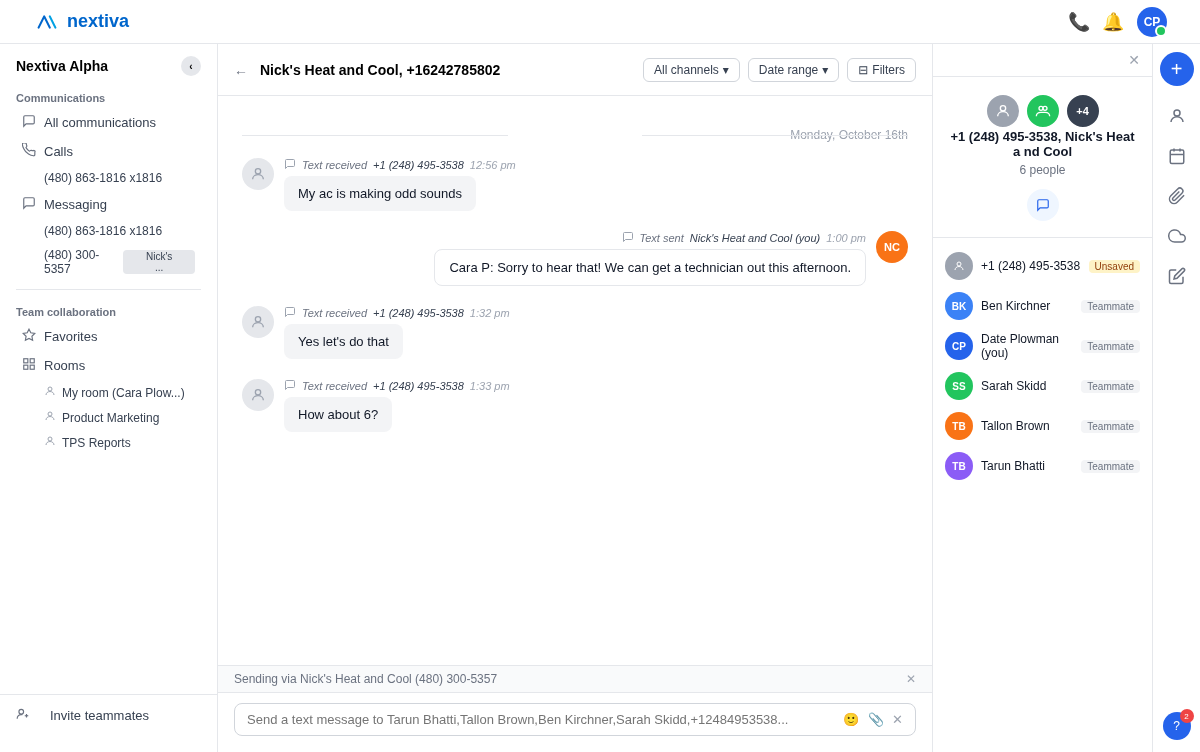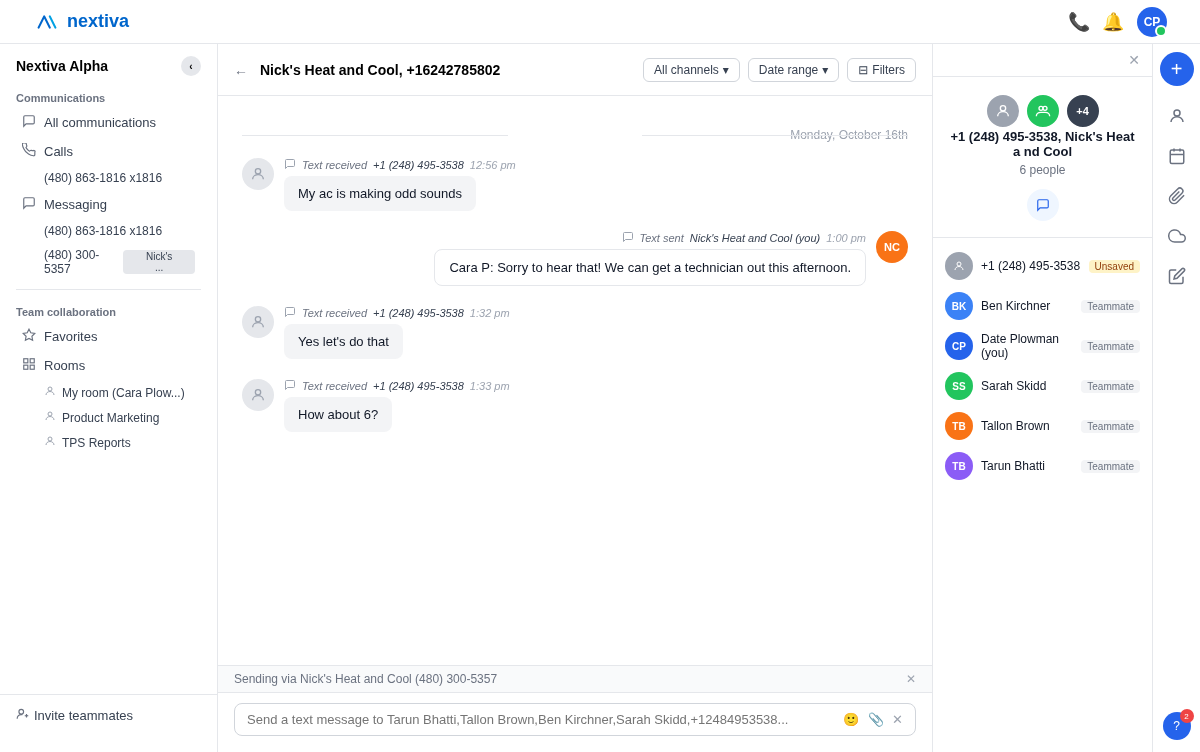--- a/index.html
+++ b/index.html
@@ -100,21 +100,21 @@
       border-radius: 4px;
       margin-left: 4px;
       text-align: center;
     }
     .sidebar-divider { height: 1px; background: #e5e7eb; margin: 8px 16px; }
     .sidebar-footer {
       margin-top: auto;
       padding: 12px 16px;
       display: flex;
       align-items: center;
-      gap: 4px;
+      gap: 20px;
       font-size: 13px;
       color: #374151;
       cursor: pointer;
       border-top: 1px solid #e5e7eb;
     }
     .collapse-btn {
       width: 20px; height: 20px;
       background: #e5e7eb;
       border-radius: 50%;
       display: flex; align-items: center; justify-content: center;

